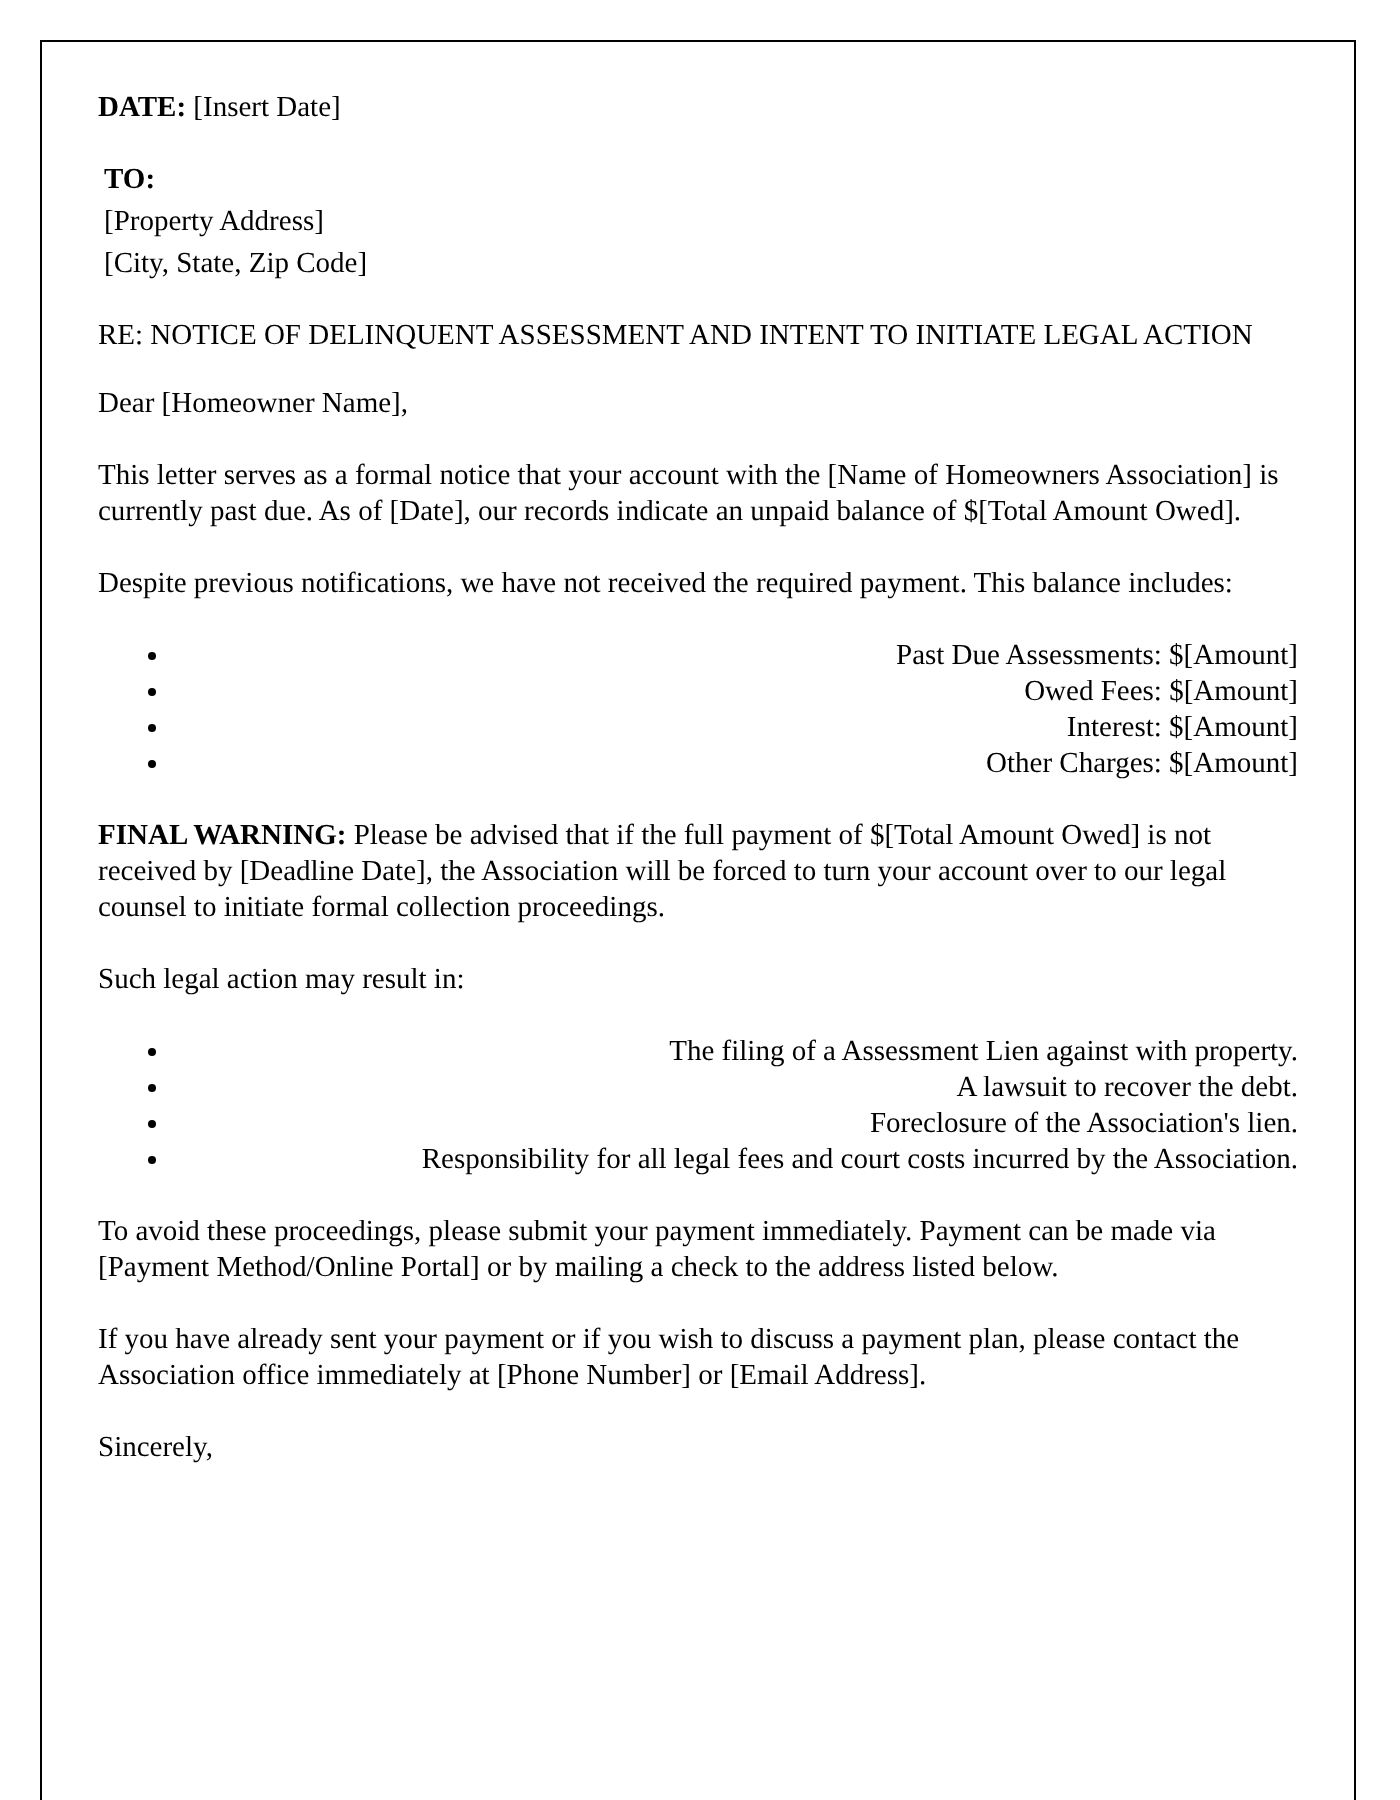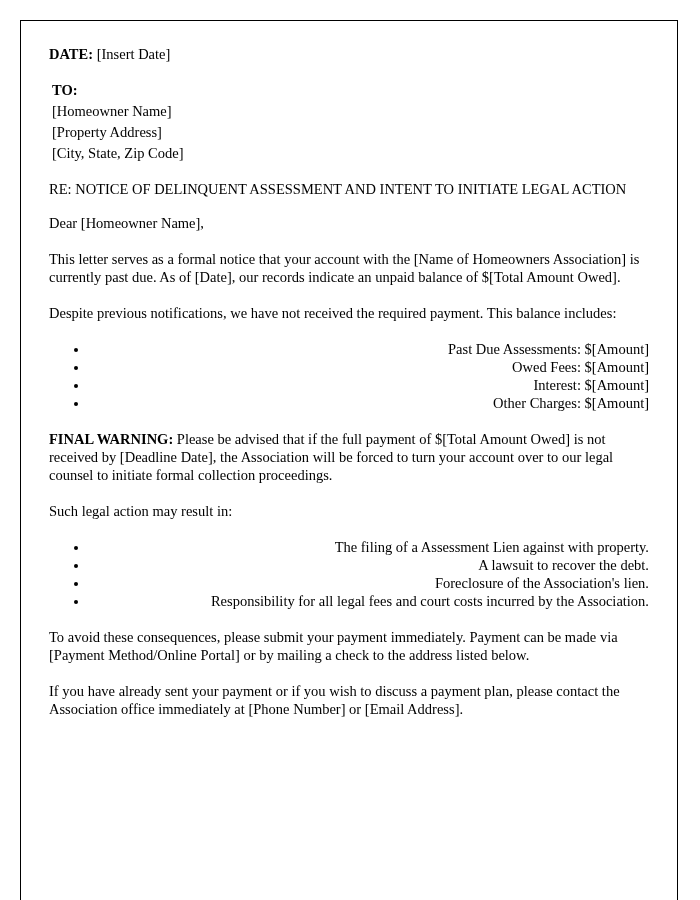--- a/index.html
+++ b/index.html
@@ -48,21 +48,20 @@
 </style>
 </head>
 <body>
 
 <div class="page">
 
   <p class="para"><strong>DATE:</strong> <span>[Insert Date]</span></p>
 
   <div class="para">
     <div class="line"><strong>TO:</strong></div>
-    <div class="line">[Homeowner Name]</div>
     <div class="line">[Property Address]</div>
     <div class="line">[City, State, Zip Code]</div>
   </div>
 
   <p class="subject">RE: NOTICE OF DELINQUENT ASSESSMENT AND INTENT TO INITIATE LEGAL ACTION</p>
 
   <p class="para">Dear [Homeowner Name],</p>
 
   <p class="para">This letter serves as a formal notice that your account with the [Name of Homeowners Association] is currently past due. As of [Date], our records indicate an unpaid balance of $[Total Amount Owed].</p>
 
@@ -79,18 +78,19 @@
 
   <p class="para">Such legal action may result in:</p>
 
   <ul class="bullets">
     <li>The filing of a Assessment Lien against with property.</li>
     <li>A lawsuit to recover the debt.</li>
     <li>Foreclosure of the Association's lien.</li>
     <li>Responsibility for all legal fees and court costs incurred by the Association.</li>
   </ul>
 
-  <p class="para">To avoid these consequences, please submit your payment immediately. Payment can be made via [Payment Method/Online Portal] or by mailing a check to the address listed below.</p>
+  <p class="para">To avoid these proceedings, please submit your payment immediately. Payment can be made via [Payment Method/Online Portal] or by mailing a check to the address listed below.</p>
 
   <p class="para">If you have already sent your payment or if you wish to discuss a payment plan, please contact the Association office immediately at [Phone Number] or [Email Address].</p>
 
+  <p class="para">Sincerely,</p>
 
 </div>
 
 </body></html>

